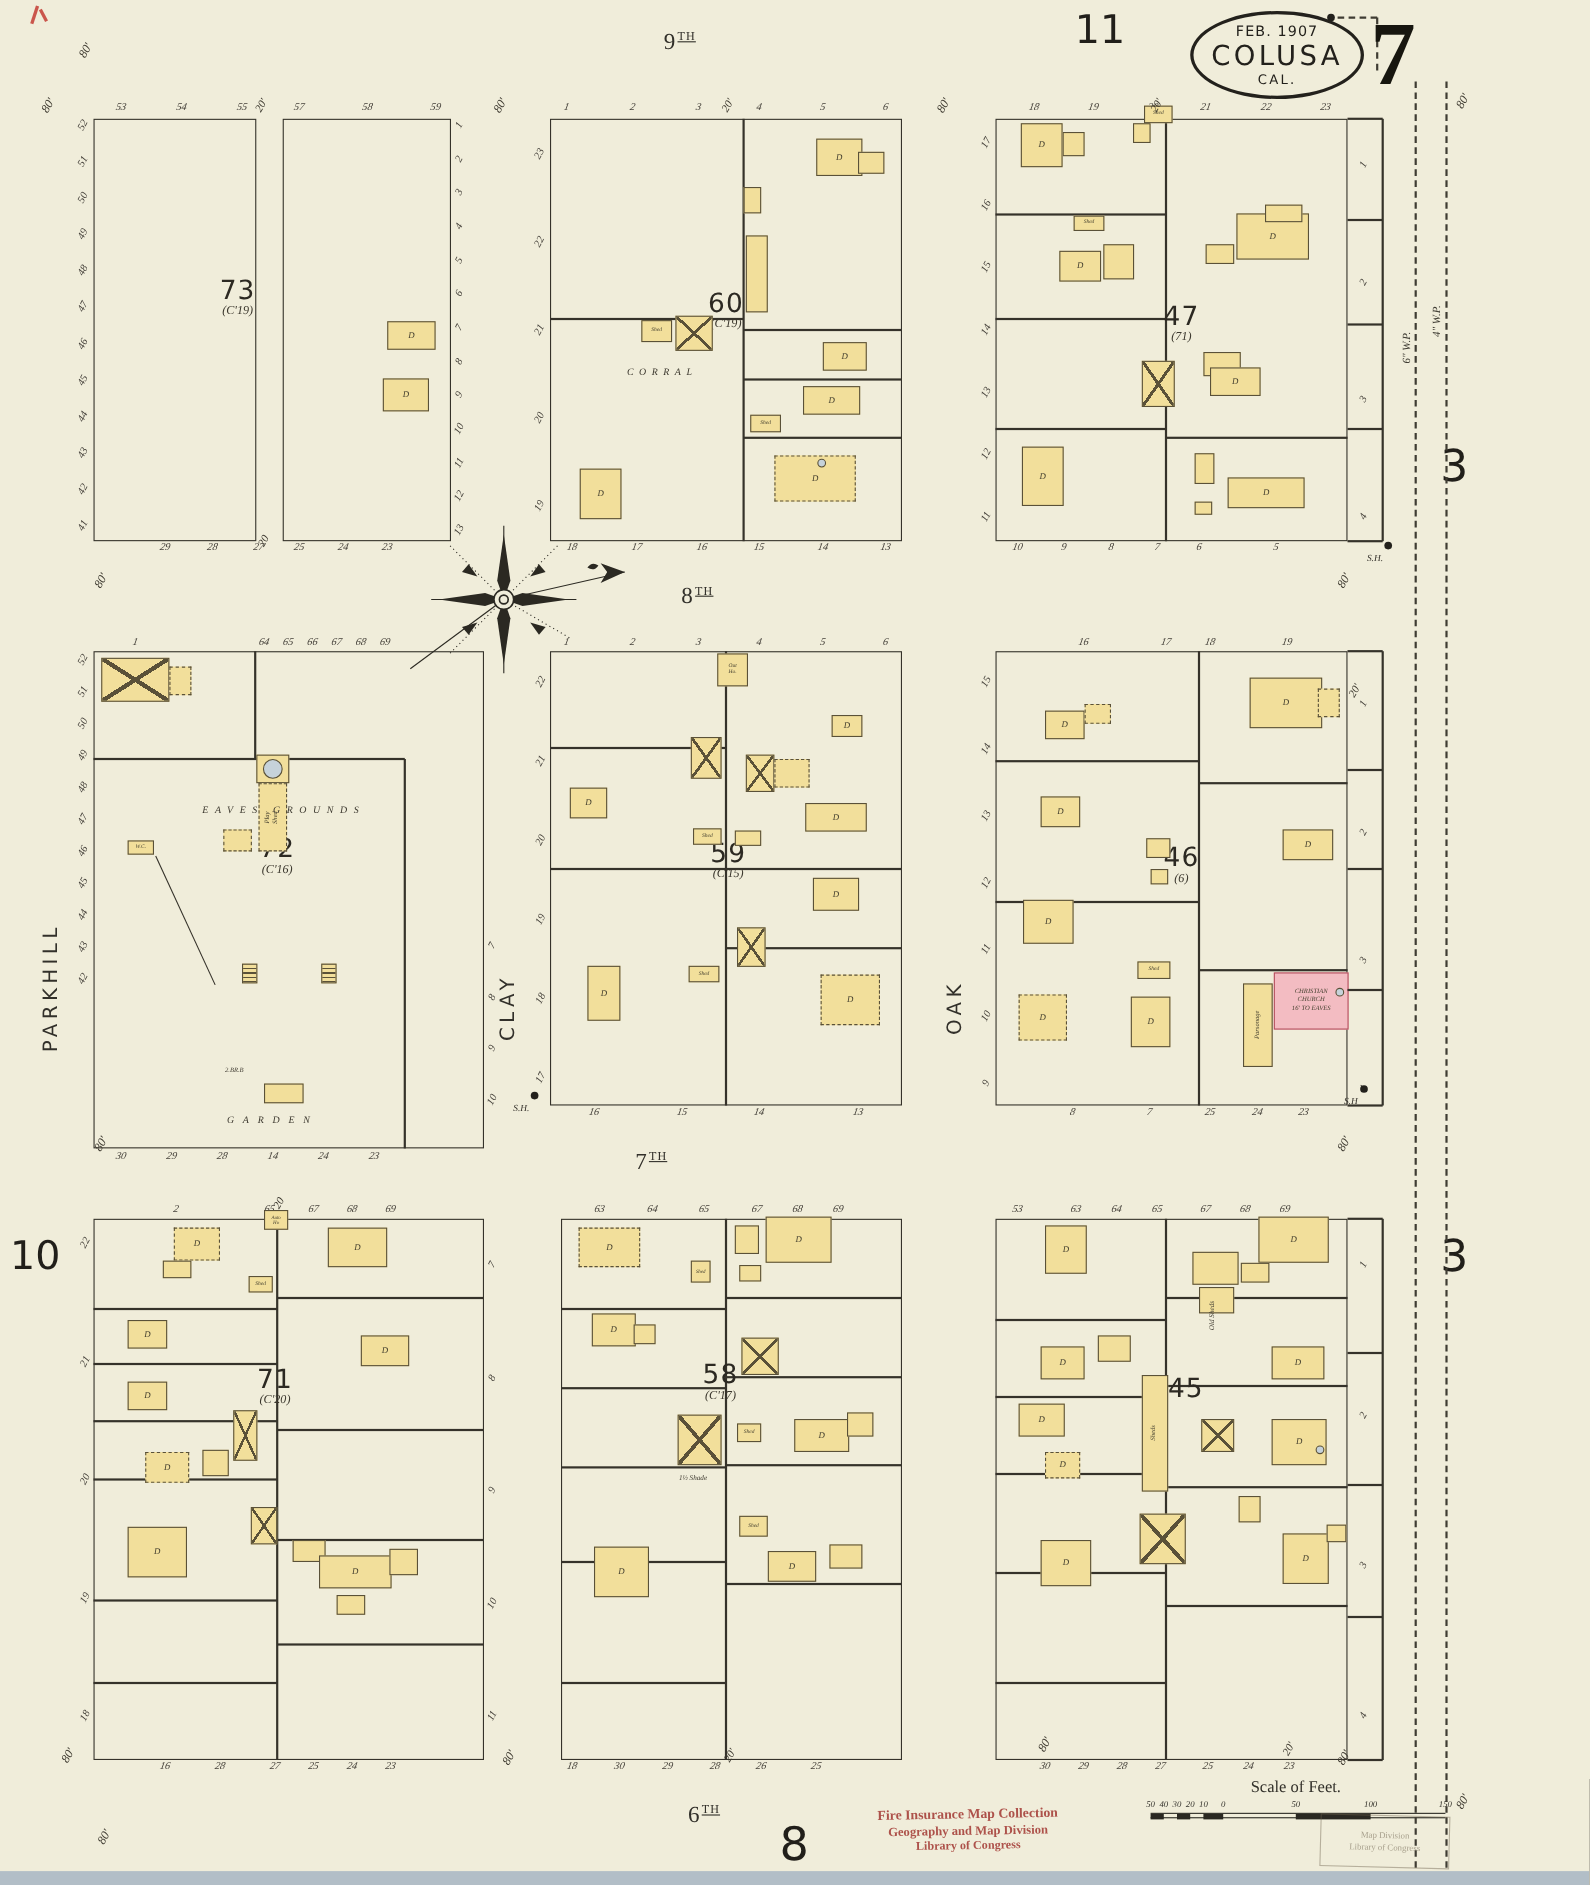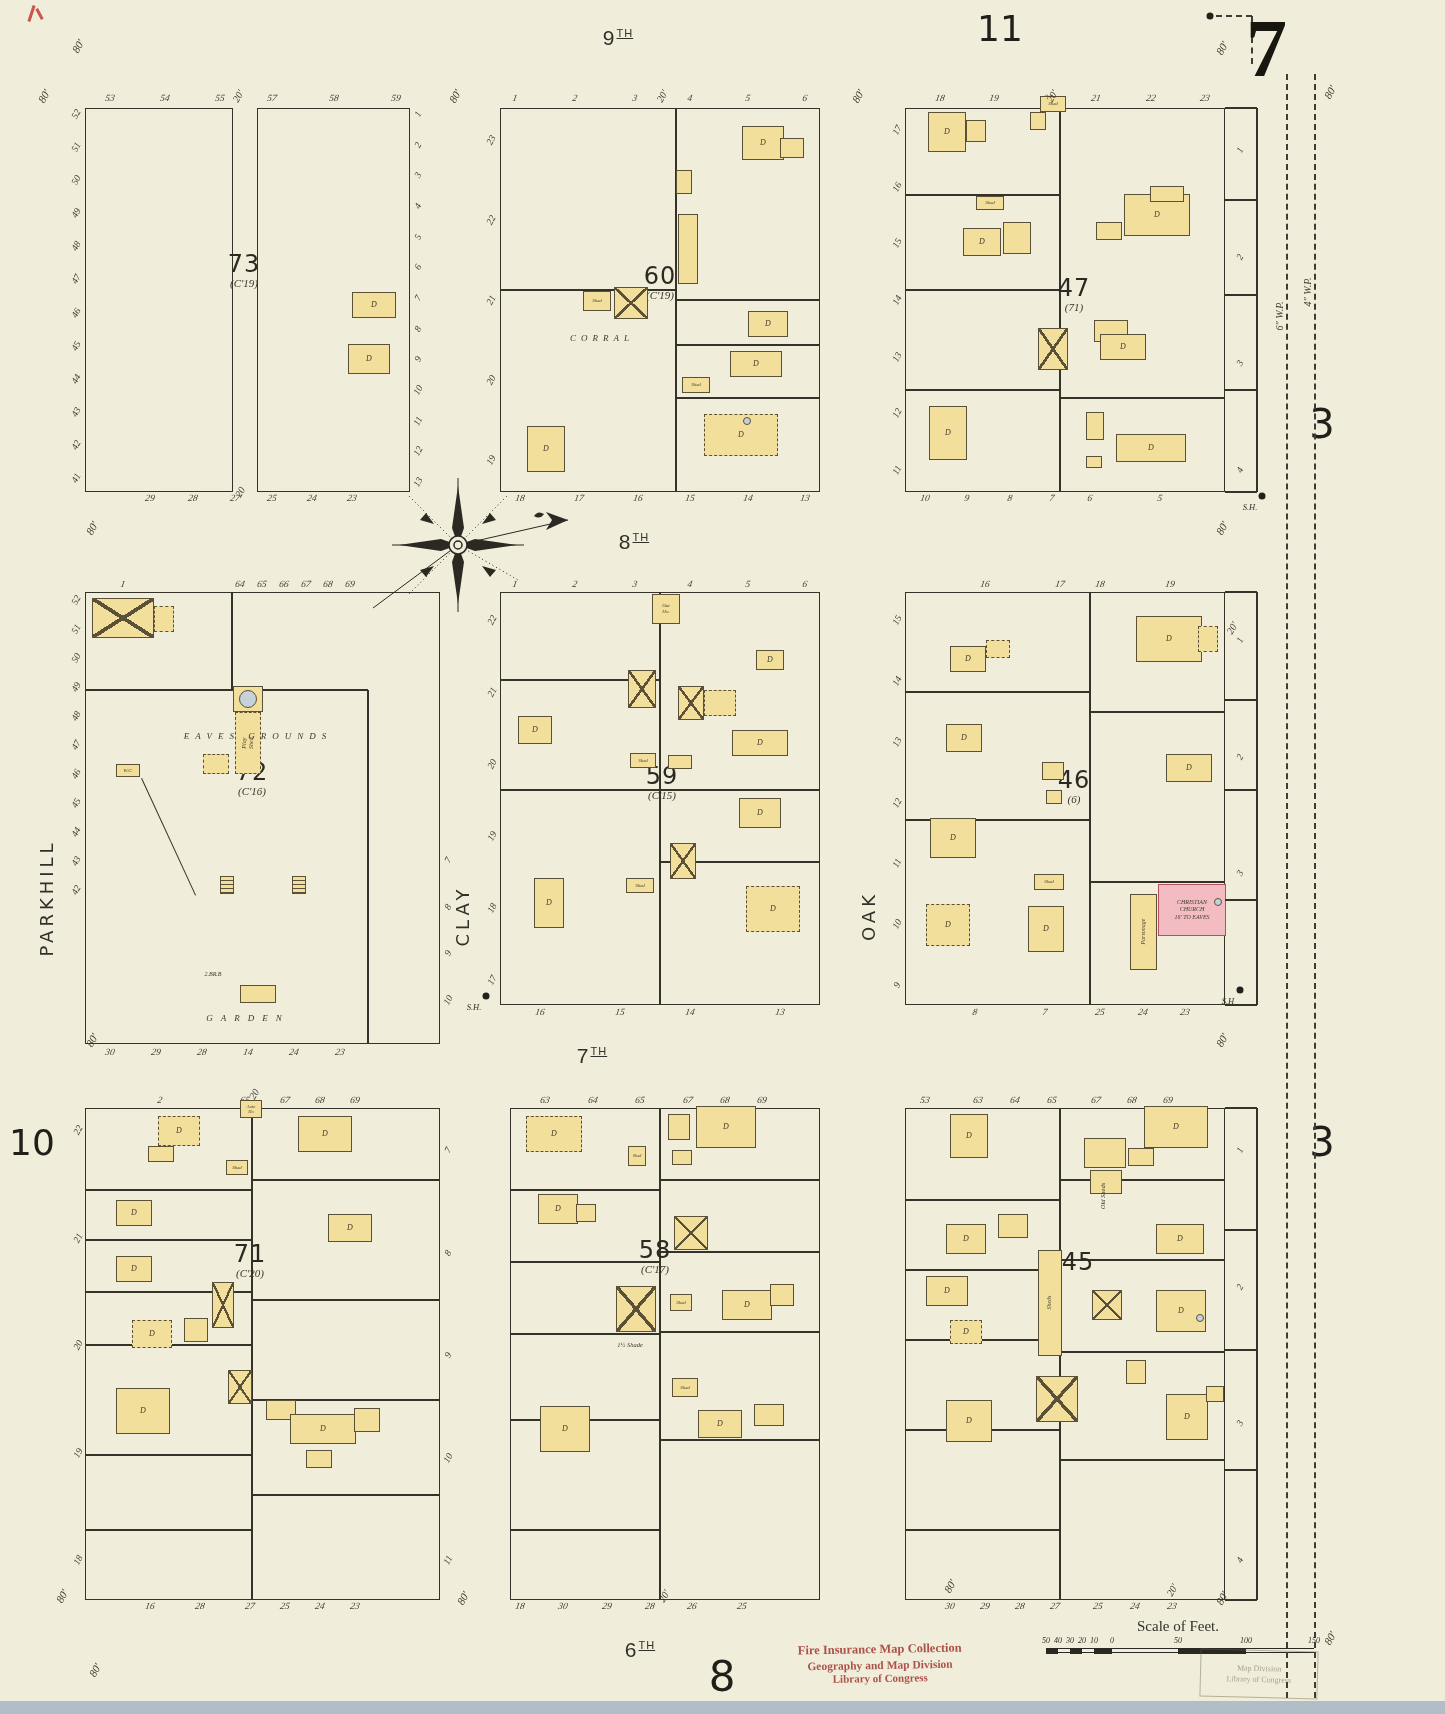--- a/index.html
+++ b/index.html
@@ -21,21 +21,21 @@
         background-image:repeating-linear-gradient(0deg,#5a5138 0 1px,transparent 1px 4px);}
   .bcirc{position:absolute;border:1px solid #5a5138;border-radius:50%;background:#c6d2da;box-sizing:border-box;}
   .lot{position:absolute;font-style:italic;font-size:9.5px;color:#45413a;
        transform:translate(-50%,-50%) skewX(-10deg);white-space:nowrap;}
   .lot.side{transform:translate(-50%,-50%) rotate(-62deg);}
   .blklab{position:absolute;transform:translate(-50%,-50%);text-align:center;line-height:1;}
   .blknum{font-family:"DejaVu Sans",sans-serif;font-size:24px;color:#2c2922;letter-spacing:1px;}
   .blksub{font-style:italic;font-size:11px;color:#3a362c;margin-top:2px;}
   .ann{position:absolute;font-style:italic;color:#3e3a30;transform:translate(-50%,-50%);white-space:nowrap;}
   .adj{position:absolute;font-family:"DejaVu Sans",sans-serif;color:#211f1a;transform:translate(-50%,-50%);}
-  .streeth{position:absolute;transform:translate(-50%,-50%);font-family:Liberation Sans, sans-serif;
+  .streeth{position:absolute;transform:translate(-50%,-50%);font-family:Liberation Serif, serif;
            font-size:21px;letter-spacing:2px;color:#32302a;white-space:nowrap;}
   .streeth sup{font-size:11px;text-decoration:underline;letter-spacing:1px;}
   .streetv{position:absolute;transform:translate(-50%,-50%) rotate(-90deg);font-family:"DejaVu Sans",sans-serif;
            font-size:18px;letter-spacing:4px;color:#32302a;white-space:nowrap;}
   .wp{position:absolute;border-left:2px dashed #3f3c33;width:0;}
   .wplbl{position:absolute;transform:translate(-50%,-50%) rotate(-90deg);font-style:italic;
          font-size:10px;color:#3f3c33;white-space:nowrap;}
   .shdot{position:absolute;width:7px;height:7px;border-radius:50%;background:#23211c;
          transform:translate(-50%,-50%);}
   .shlbl{position:absolute;font-style:italic;font-size:8.5px;color:#33302a;transform:translate(-50%,-50%);}
@@ -60,20 +60,25 @@
          color:rgba(105,95,75,.55);font-size:8px;line-height:1.4;z-index:4;}
   #graybar{position:absolute;left:0;top:1701px;width:1445px;height:13px;background:#b2bec7;}
   .redmark{position:absolute;background:#c03028;opacity:.8;}
   #compass{position:absolute;left:368px;top:468px;z-index:3;}
 </style>
 </head>
 <body>
 
 <div id="map">
 
+  <div id="cartouche">
+    <div class="date">FEB. 1907</div>
+    <div class="city">COLUSA</div>
+    <div class="state">CAL.</div>
+  </div>
 
   <div id="sheetnum">7</div>
 
   <svg id="compass" width="230" height="150" viewBox="0 0 230 150">
     <g stroke="#2b2922" fill="none">
       <line x1="90" y1="77" x2="90" y2="10" stroke-width="1"></line>
       <line x1="90" y1="77" x2="90" y2="144" stroke-width="1"></line>
       <line x1="90" y1="77" x2="24" y2="77" stroke-width="1"></line>
       <line x1="90" y1="77" x2="156" y2="77" stroke-width="1"></line>
       <line x1="90" y1="77" x2="40" y2="27" stroke-width="1" stroke-dasharray="1,3"></line>
@@ -162,21 +167,21 @@
     <div class="lot side" style="left: 418px; top: 206px;">4</div>
     <div class="lot side" style="left: 418px; top: 236.667px;">5</div>
     <div class="lot side" style="left: 418px; top: 267.333px;">6</div>
     <div class="lot side" style="left: 418px; top: 298px;">7</div>
     <div class="lot side" style="left: 418px; top: 328.667px;">8</div>
     <div class="lot side" style="left: 418px; top: 359.333px;">9</div>
     <div class="lot side" style="left: 418px; top: 390px;">10</div>
     <div class="lot side" style="left: 418px; top: 420.667px;">11</div>
     <div class="lot side" style="left: 418px; top: 451.333px;">12</div>
     <div class="lot side" style="left: 418px; top: 482px;">13</div>
-    <div class="blklab" style="left: 244px; top: 270px;">
+    <div class="blklab" style="left: 216px; top: 270px;">
       <div class="blknum">73</div>
       <div class="blksub">(C'19)</div>
     </div>
     <div class="bld" style="left: 352px; top: 292px; width: 44px; height: 26px;">
       <span class="blbl">D</span>
     </div>
     <div class="bld" style="left: 348px; top: 344px; width: 42px; height: 30px;">
       <span class="blbl">D</span>
     </div>
     <div class="blockpart" style="left: 500px; top: 108px; width: 320px; height: 384px;"></div>

